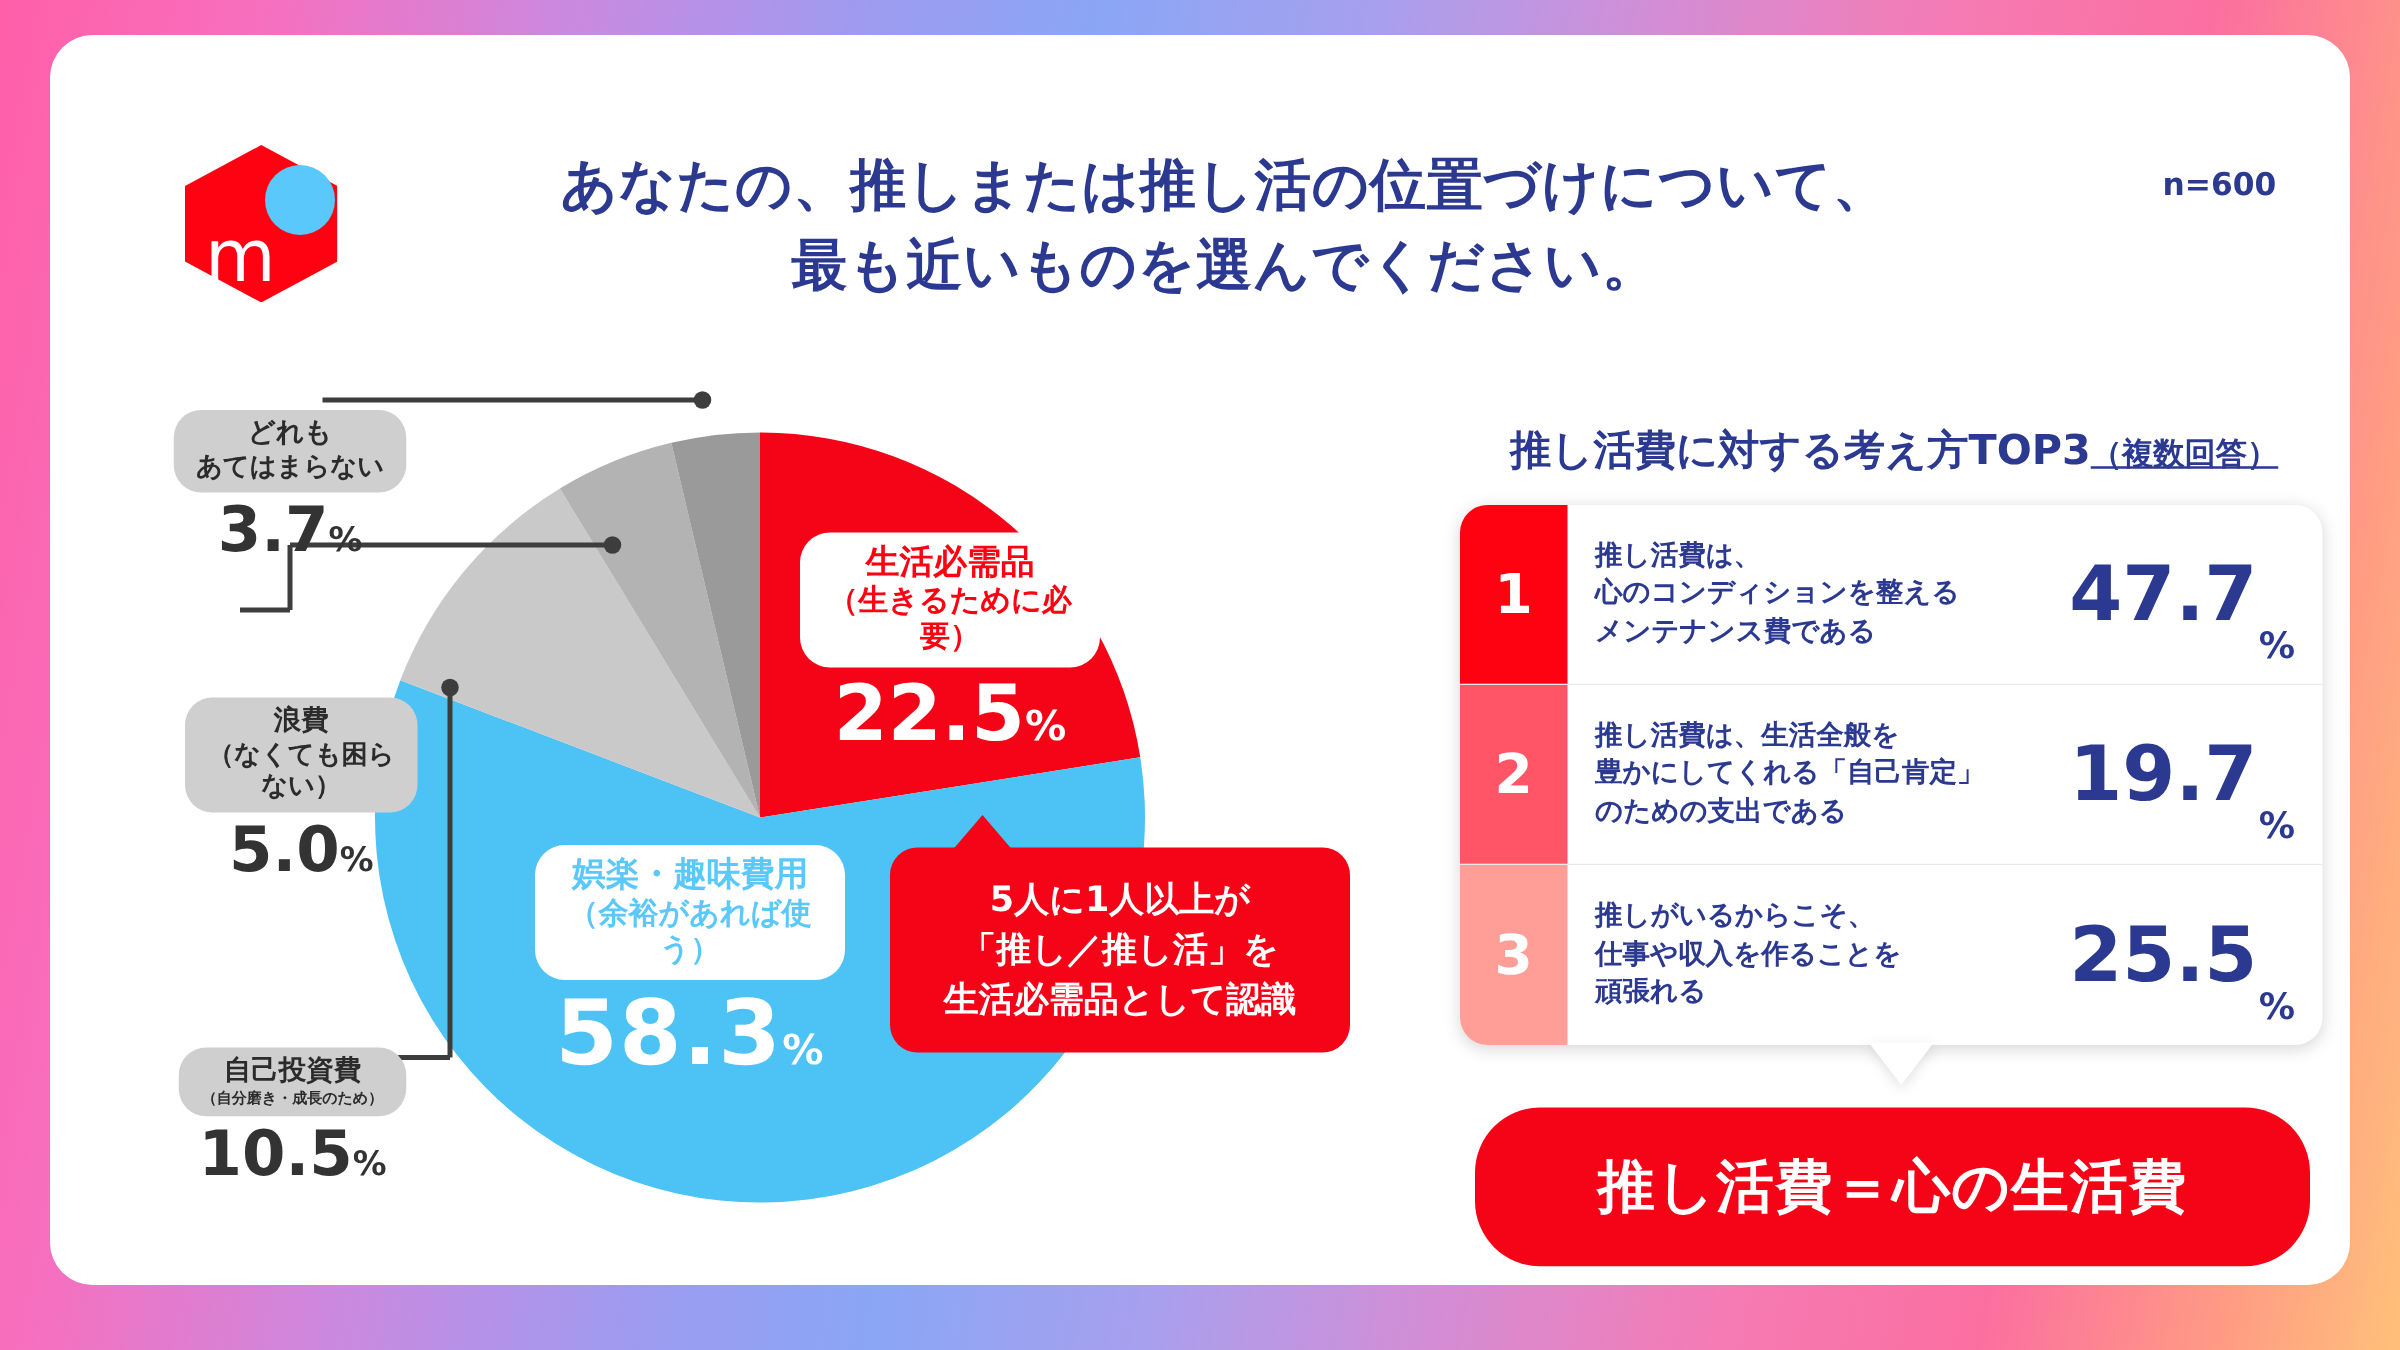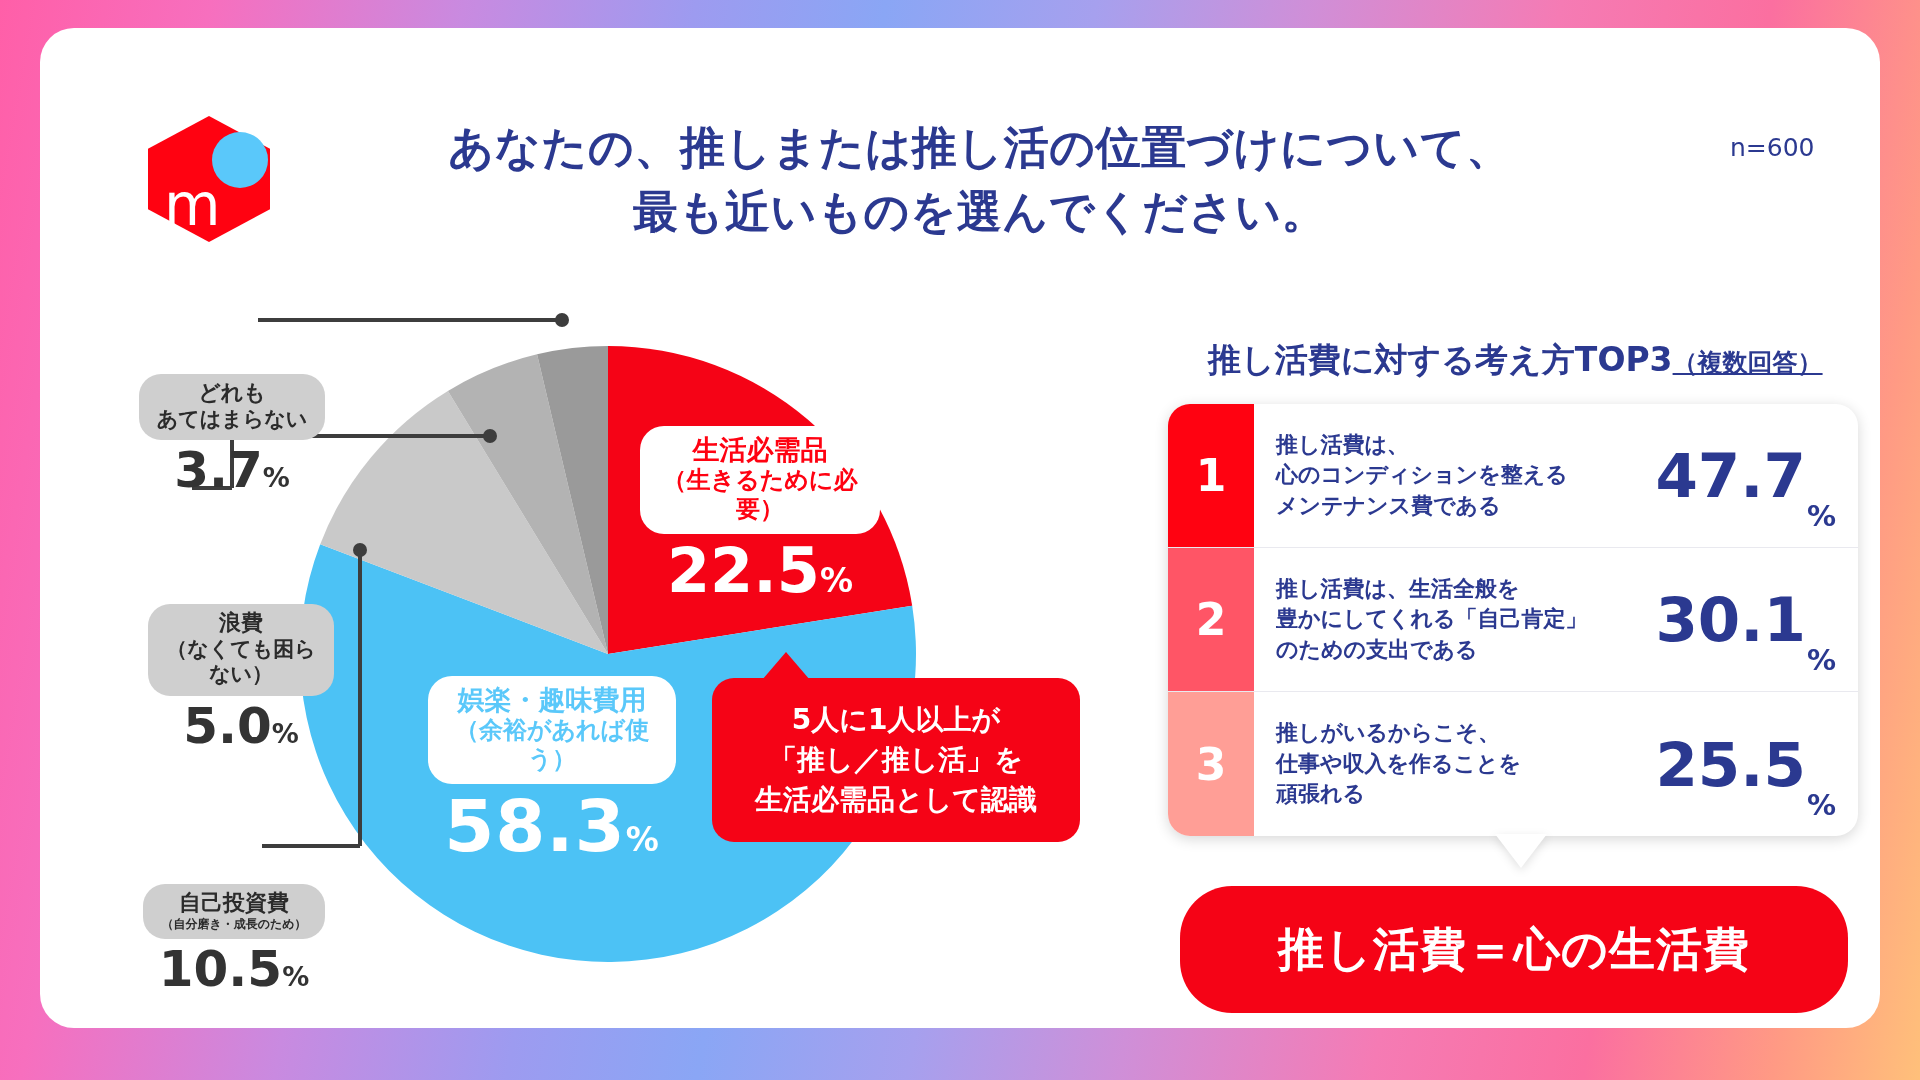--- a/index.html
+++ b/index.html
@@ -56,21 +56,21 @@
     font-weight: bold;
     font-size: 45px;
     line-height: 1.42;
     letter-spacing: 0.5px;
     font-family: "DejaVu Sans", sans-serif;
   }
   .nsize {
     position: absolute;
     left: 1690px; top: 105px;
     color: #2b3990;
-    font-weight: normal;
+    font-weight: bold;
     font-size: 25px;
     font-family: "DejaVu Sans", sans-serif;
   }
 
   
   .pie-wrap {
     position: absolute;
     left: 258px; top: 316px;
     width: 620px; height: 620px;
   }
@@ -80,21 +80,20 @@
   .pill {
     background: #cfcfcf;
     color: #2b2b2b;
     border-radius: 22px;
     text-align: center;
     font-weight: bold;
     font-family: "DejaVu Sans", sans-serif;
     display: inline-block;
     padding: 6px 18px 8px;
     line-height: 1.22;
-    margin-top: 46px;
   }
   .pill .l1 { font-size: 22px; display: block; }
   .pill .l2 { font-size: 21px; display: block; }
 
   .ext-label { position: absolute; text-align: center; }
   .ext-val {
     color: #333; font-weight: bold;
     font-family: "DejaVu Sans", sans-serif;
     font-size: 50px; line-height: 1.05; margin-top: 4px;
   }
@@ -328,21 +327,21 @@
     <div class="rank-row">
       <div class="rank-num" style="background:#ff5566;">2</div>
       <div class="rank-text">
         <div>
           <div>推し活費は、生活全般を</div>
           <div>豊かにしてくれる「自己肯定」</div>
           <div>のための支出である</div>
         </div>
       </div>
       <div class="rank-pct">
-          <span>30.1</span>
+          <span>19.7</span>
           <span class="pc">%</span>
         </div>
     </div>
 
     <div class="rank-row">
       <div class="rank-num" style="background:#ff9e96;">3</div>
       <div class="rank-text">
         <div>
           <div>推しがいるからこそ、</div>
           <div>仕事や収入を作ることを</div>

